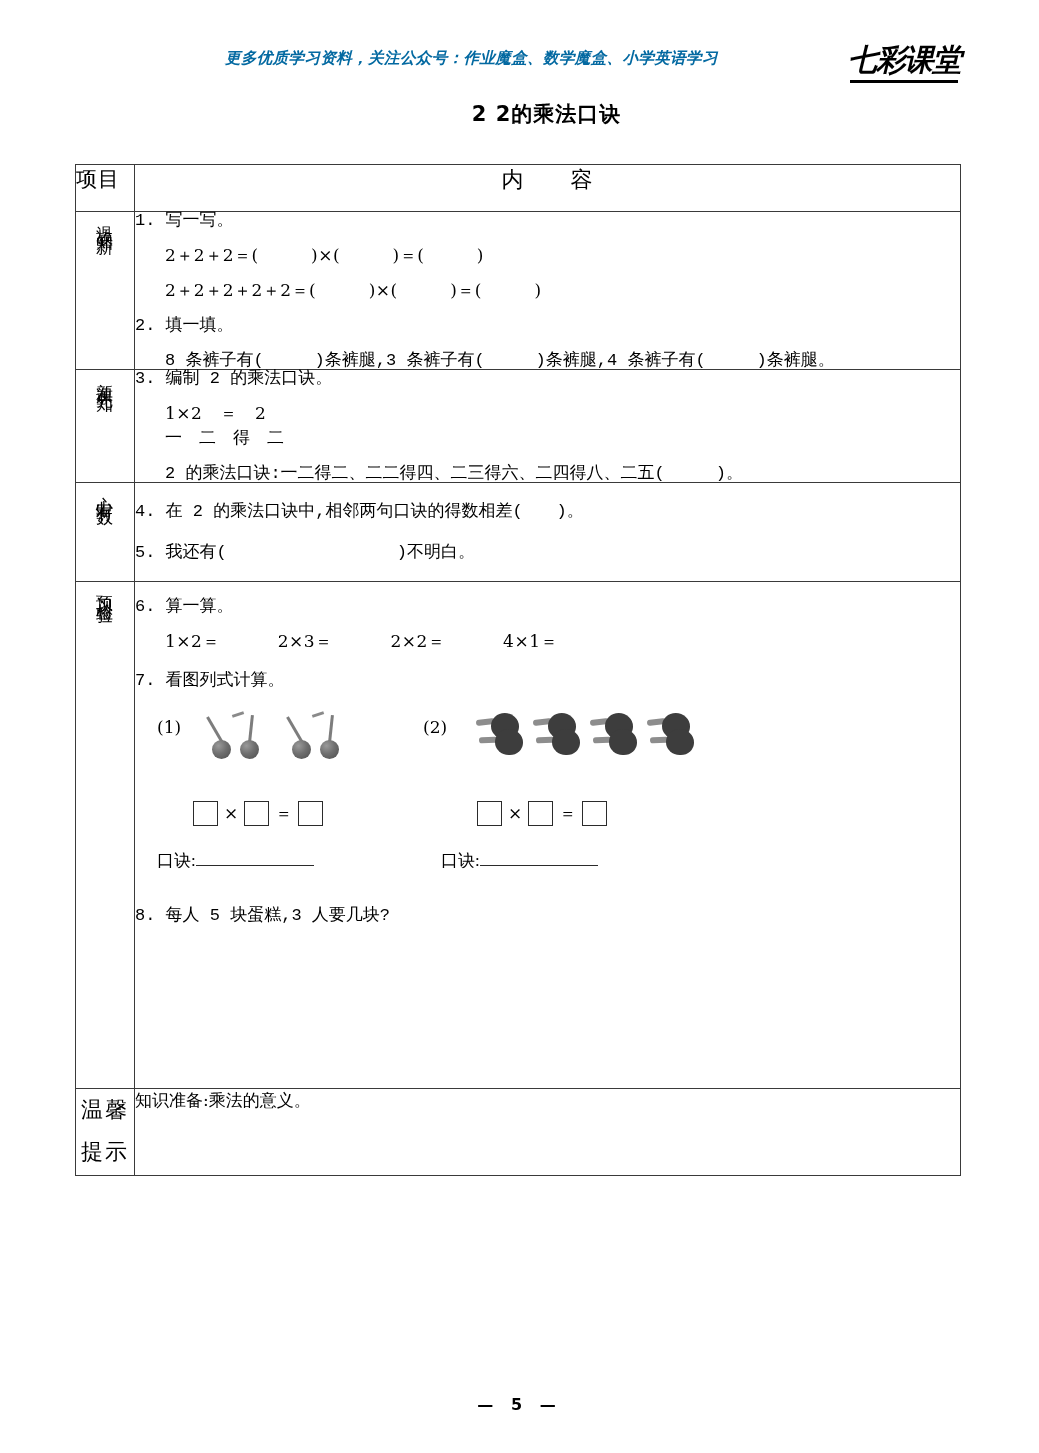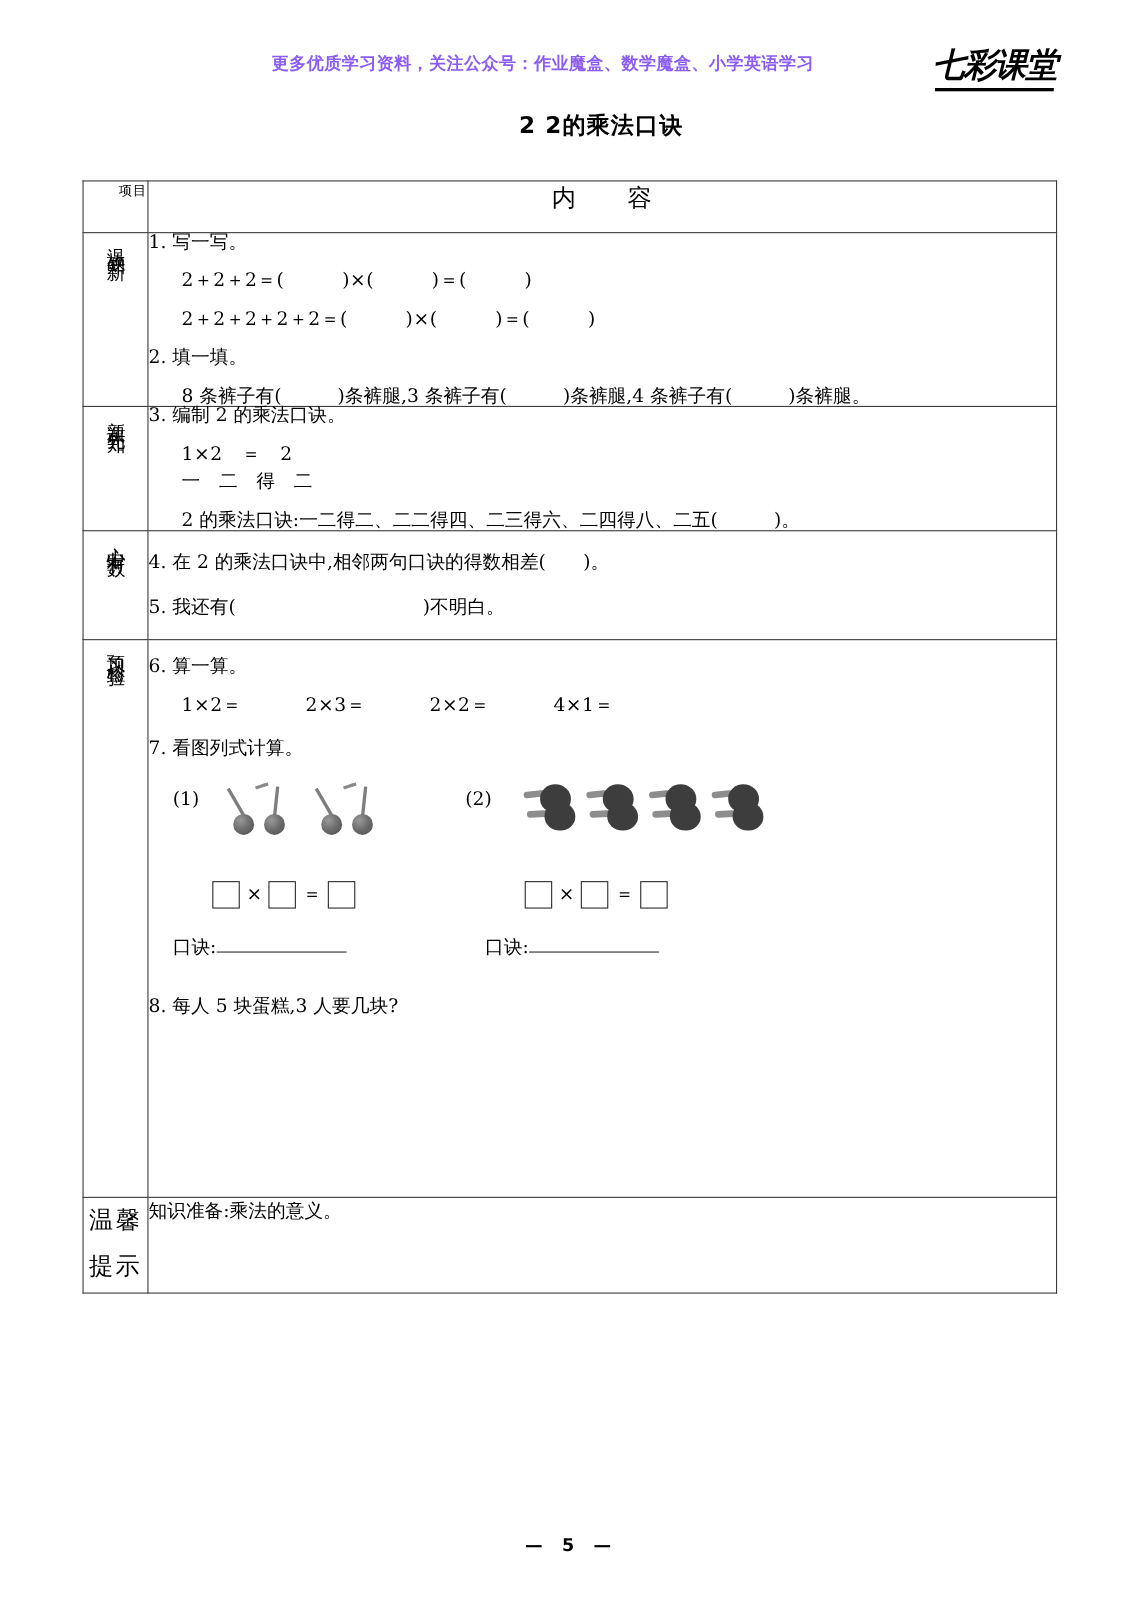--- a/index.html
+++ b/index.html
@@ -18,28 +18,29 @@
 
   
   #header {
     position: absolute;
     left: 0; top: 0;
     width: 1039px;
     height: 95px;
   }
   #header-note {
     position: absolute;
-    left: 247px;
+    left: 225px;
     top: 48px;
     font-family: "DejaVu Sans", "Liberation Sans", sans-serif;
     font-size: 15.5px;
     font-weight: 700;
     letter-spacing: 0.4px;
     white-space: nowrap;
-    color: #8b5cf6;
+    color: #0369a1;
+    font-style: italic;
   }
   #logo {
     position: absolute;
     left: 848px;
     top: 42px;
     width: 112px;
     height: 44px;
   }
   #logo-text {
     position: absolute;
@@ -110,38 +111,39 @@
   }
   .content-cell {
     padding: 14px 16px 14px 20px;
     font-size: 17px;
     line-height: 1;
   }
   .hdr-row td {
     height: 46px;
   }
   .hdr-label {
-    font-size: 12px;
-    text-align: right;
+    font-size: 21px;
+    text-align: left;
     vertical-align: middle;
     letter-spacing: 1px;
   }
   .hdr-content {
     text-align: center;
     vertical-align: middle;
     font-size: 22px;
     letter-spacing: 1px;
   }
 
   
   .line {
     font-size: 17px;
     line-height: 1;
     margin: 0 0 18px 0;
     white-space: nowrap;
+    font-family: Liberation Mono, monospace;
   }
   .line:last-child { margin-bottom: 0; }
   .indent { padding-left: 30px; }
   .mathline {
     font-family: "DejaVu Serif", "Liberation Serif", serif;
     letter-spacing: 0.5px;
   }
 
   
   .pic-row {
@@ -417,21 +419,21 @@
         </span>
         <span class="eq-group" style="left:342px;">
           <span class="sq"></span>
           <span class="op">×</span>
           <span class="sq"></span>
           <span class="op">＝</span>
           <span class="sq"></span>
         </span>
       </div>
 
-      <div class="kj-row" style="margin-top:12px;margin-bottom:26px;">
+      <div class="kj-row" style="margin-top:12px;margin-bottom:26px;font-family:Liberation Serif, serif;">
         <span class="kj-group" style="left:22px;">
           <span>口诀:</span><span class="blank-line"></span>
         </span>
         <span class="kj-group" style="left:306px;">
           <span>口诀:</span><span class="blank-line"></span>
         </span>
       </div>
 
       <div class="line">8. 每人 5 块蛋糕,3 人要几块?</div>
 

